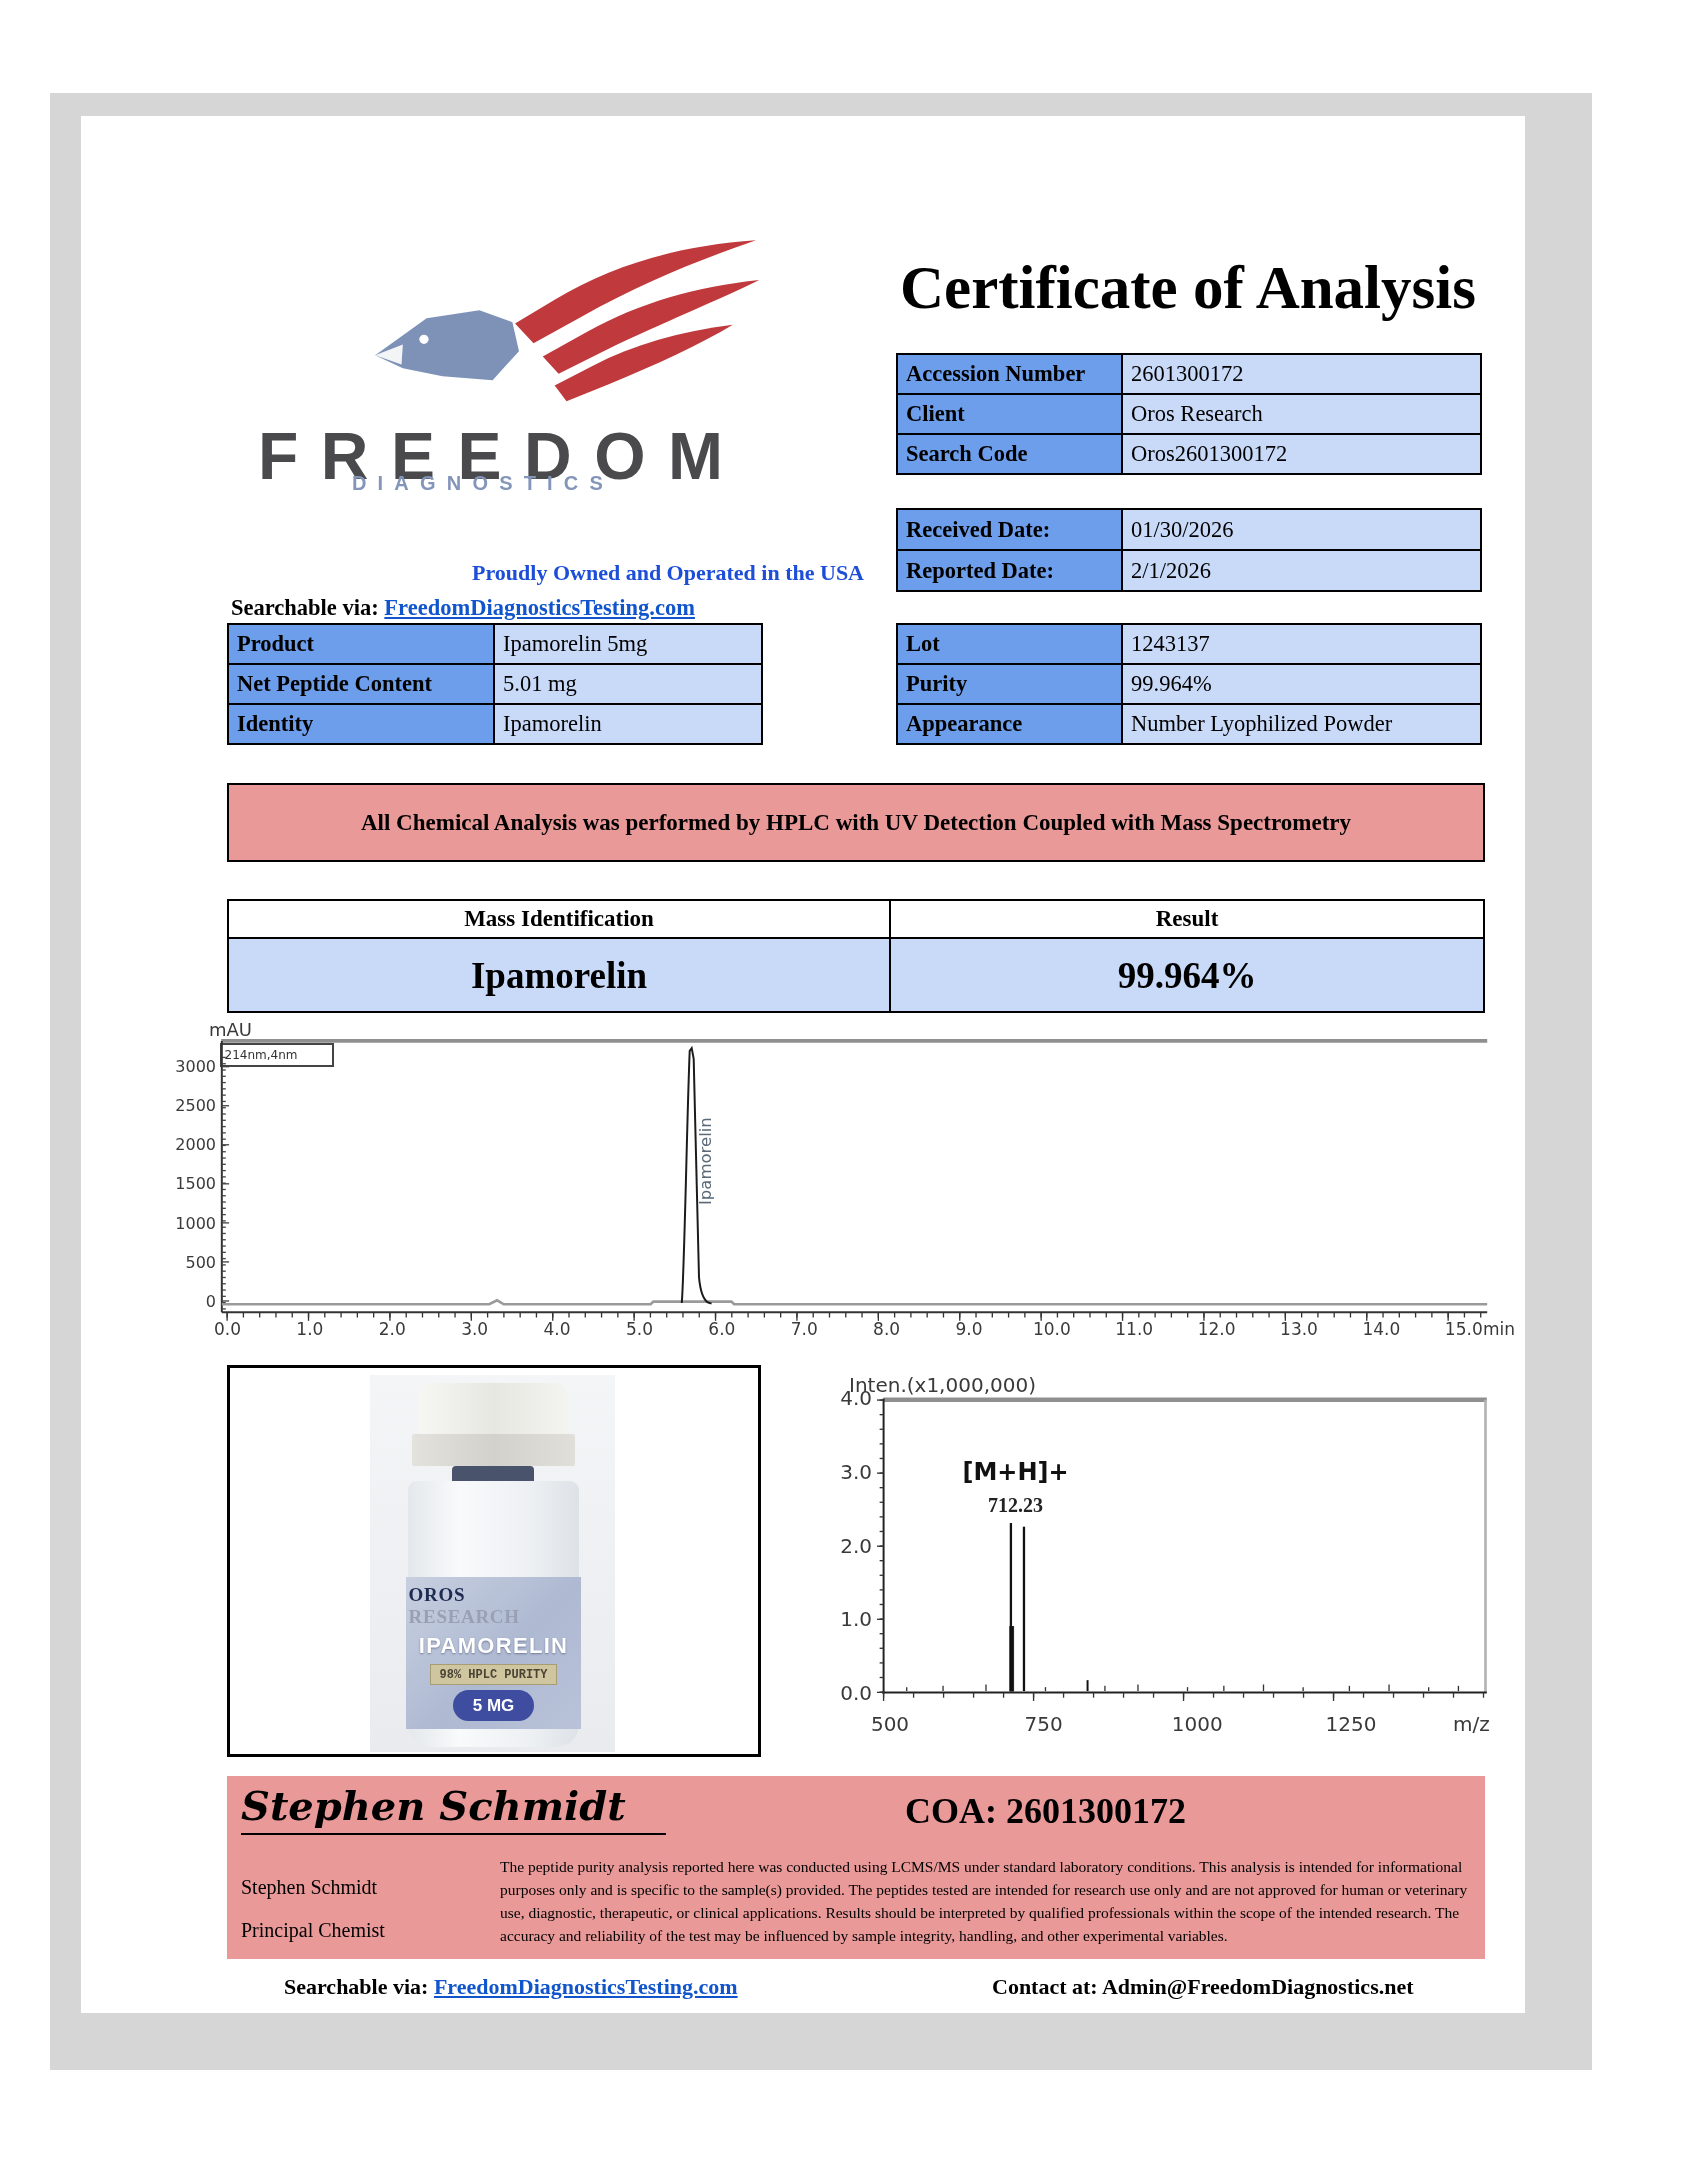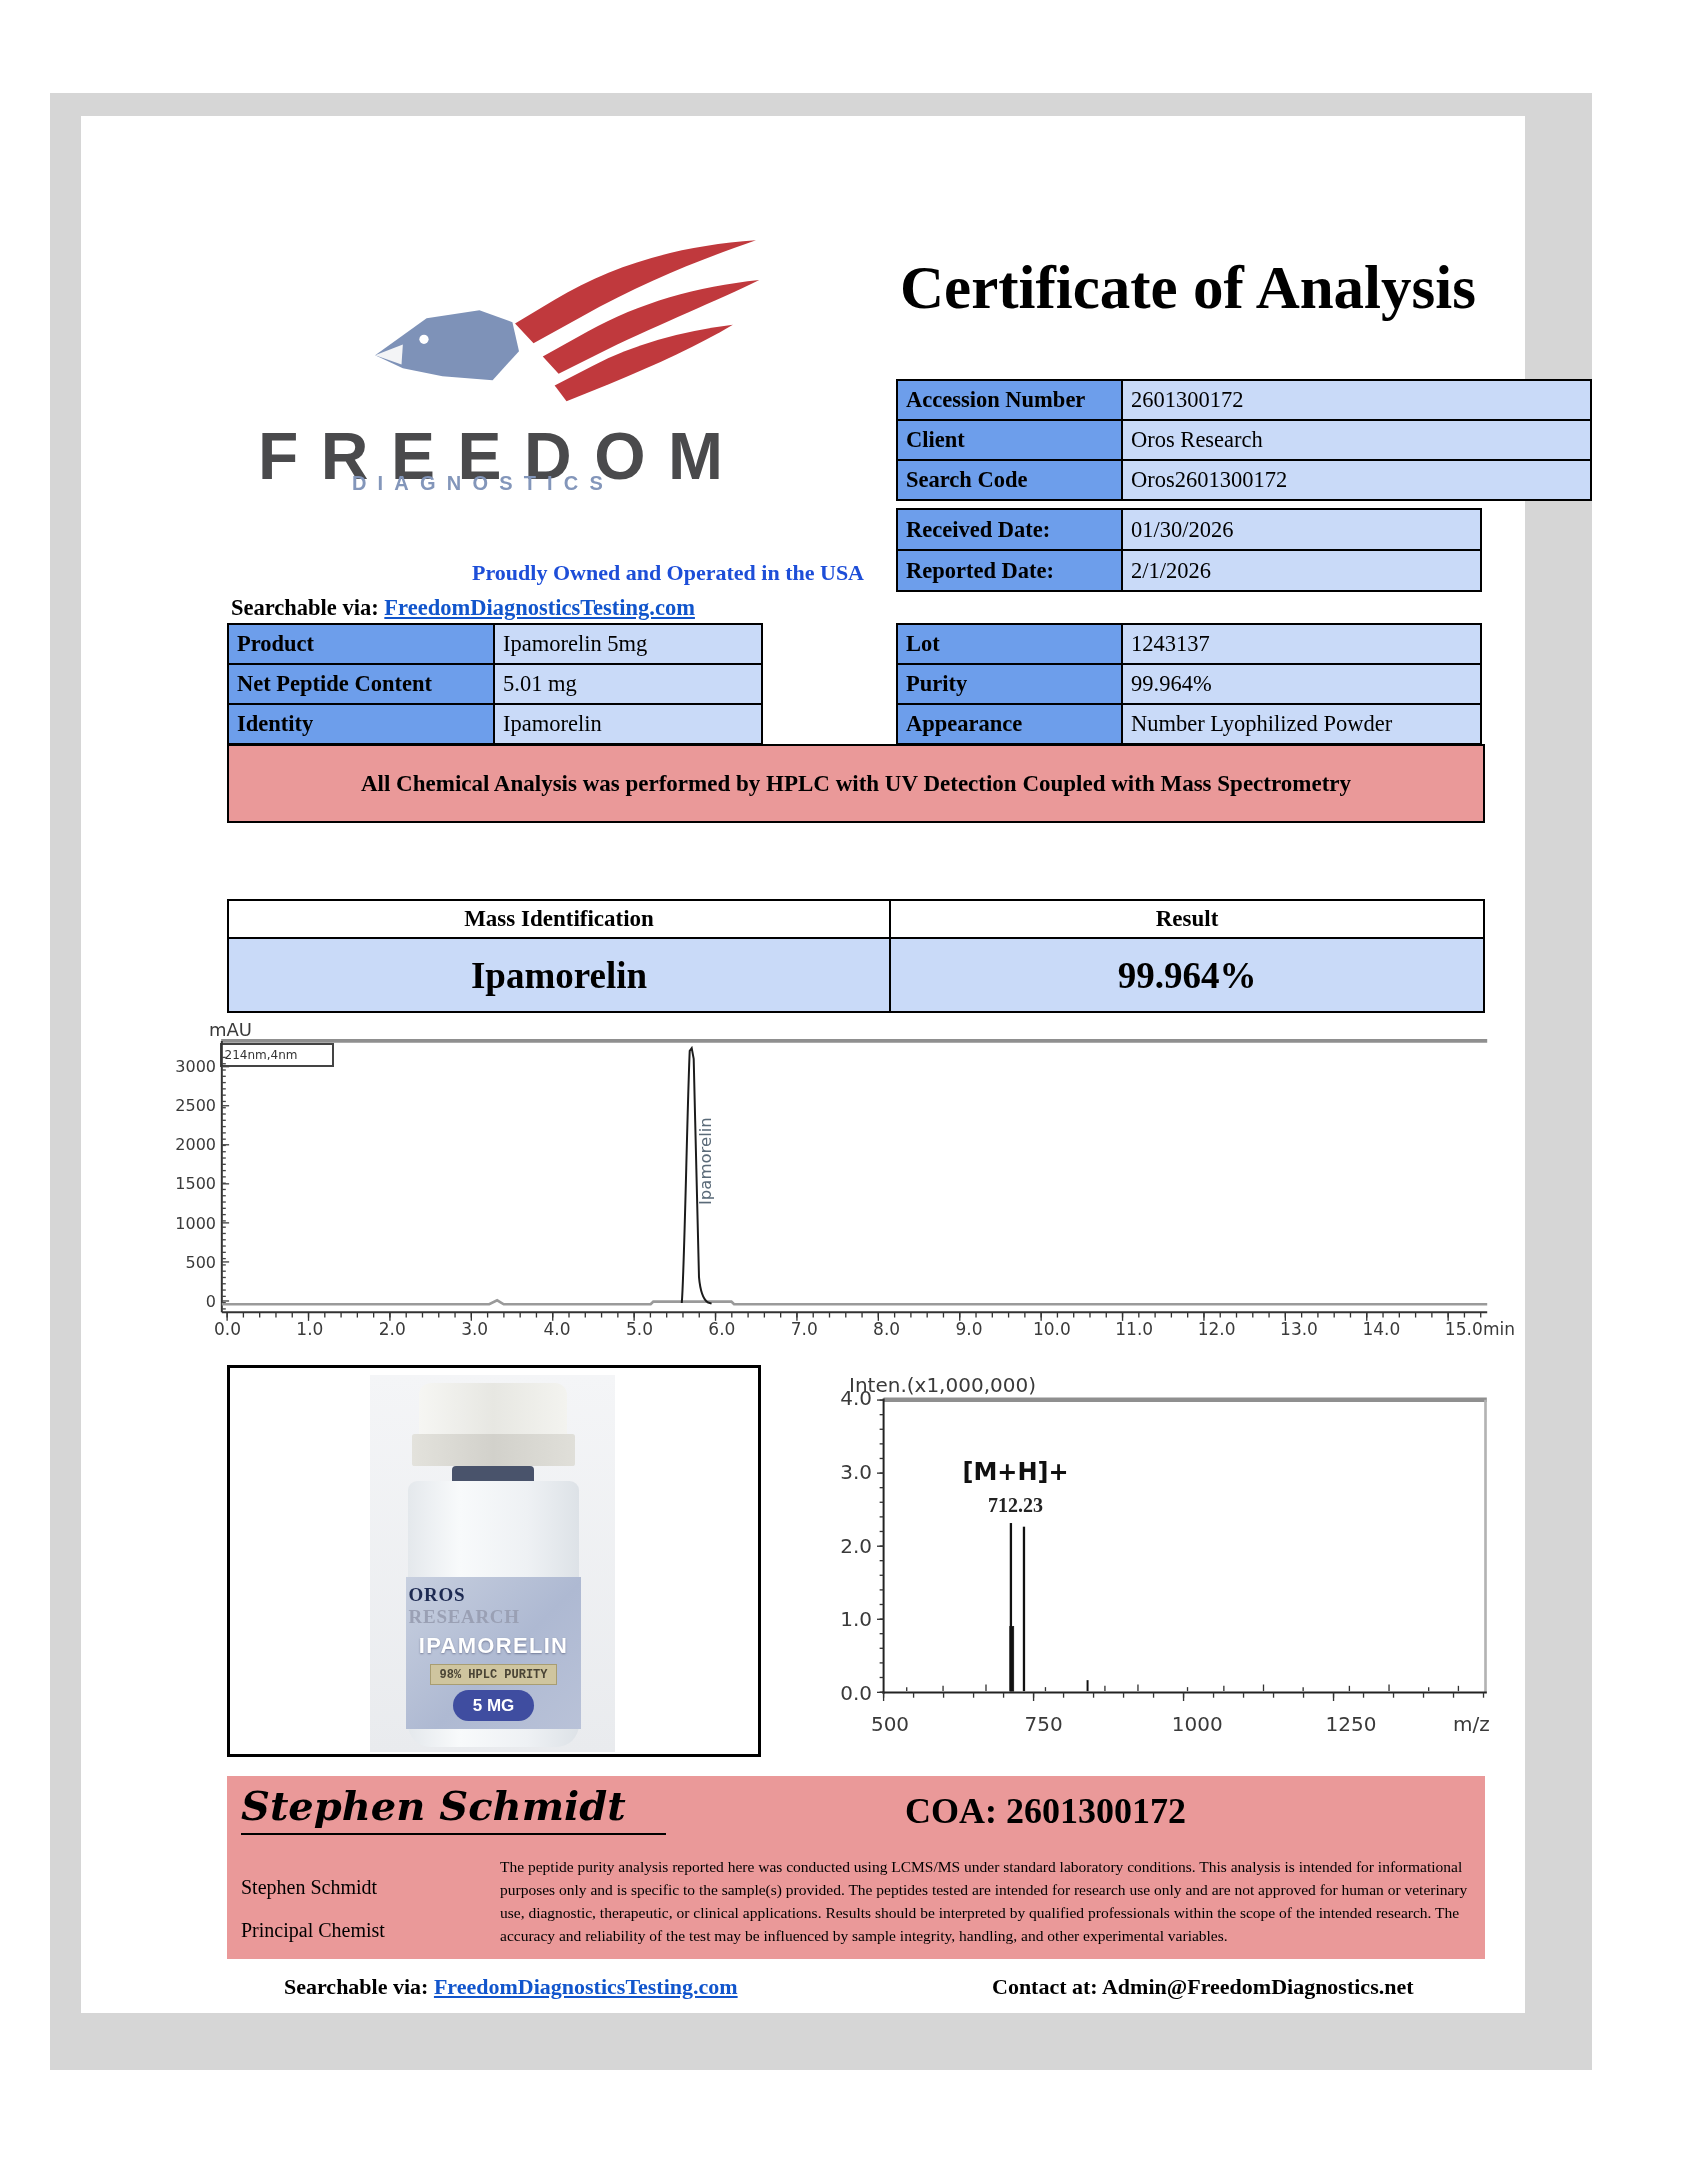--- a/index.html
+++ b/index.html
@@ -26,21 +26,21 @@
   #doc-title { left:887px; top:253px; width:602px; text-align:center;
     font-weight:bold; font-size:61px; color:#000; }
 
   
   table.coa { border-collapse:collapse; border:2.6px solid #000; }
   table.coa td { border:2px solid #000; font-size:22.5px; padding:0 8px; vertical-align:middle; }
   table.coa td.lbl { background:#6d9eeb; font-weight:bold; }
   table.coa td.val { background:#c9daf8; }
 
   
-  #banner { left:227px; top:744px; width:1258px; height:79px; background:#ea9999;
+  #banner { left:227px; top:783px; width:1258px; height:79px; background:#ea9999;
     border:2.6px solid #000; display:flex; align-items:center; justify-content:center;
     font-weight:bold; font-size:23px; text-align:center; }
 
   
   #mass-table { left:227px; top:899px; width:1258px; border-collapse:collapse; border:2.6px solid #000; }
   #mass-table th { border:2px solid #000; background:#fff; font-size:23px; font-weight:bold; height:38px; }
   #mass-table td { border:2px solid #000; background:#c9daf8; font-size:37px; font-weight:bold; text-align:center; height:74px; }
 
   
   .plot-sans { font-family:"DejaVu Sans", sans-serif; color:#3a3a3a; }
@@ -128,21 +128,21 @@
   <div class="abs" id="logo-sub">DIAGNOSTICS</div>
   <div class="abs" id="tagline">Proudly Owned and Operated in the USA</div>
 
   <div class="abs search-line" style="left:231px; top:595px;">
     <span>Searchable via:</span>
     <a href="#">FreedomDiagnosticsTesting.com</a>
   </div>
 
   <div class="abs" id="doc-title">Certificate of Analysis</div>
 
-  <table class="abs coa" style="left:896px; top:379px; width:696px;padding-left:25px;">
+  <table class="abs coa" style="left:896px; top:353px; width:586px;padding-left:25px;">
     <tbody>
         <tr style="height:40px;">
       <td class="lbl" style="width:225px;">Accession Number</td>
       <td class="val">2601300172</td>
         </tr>
     <tr style="height:40px;">
       <td class="lbl">Client</td>
       <td class="val">Oros Research</td>
         </tr>
     <tr style="height:40px;">

